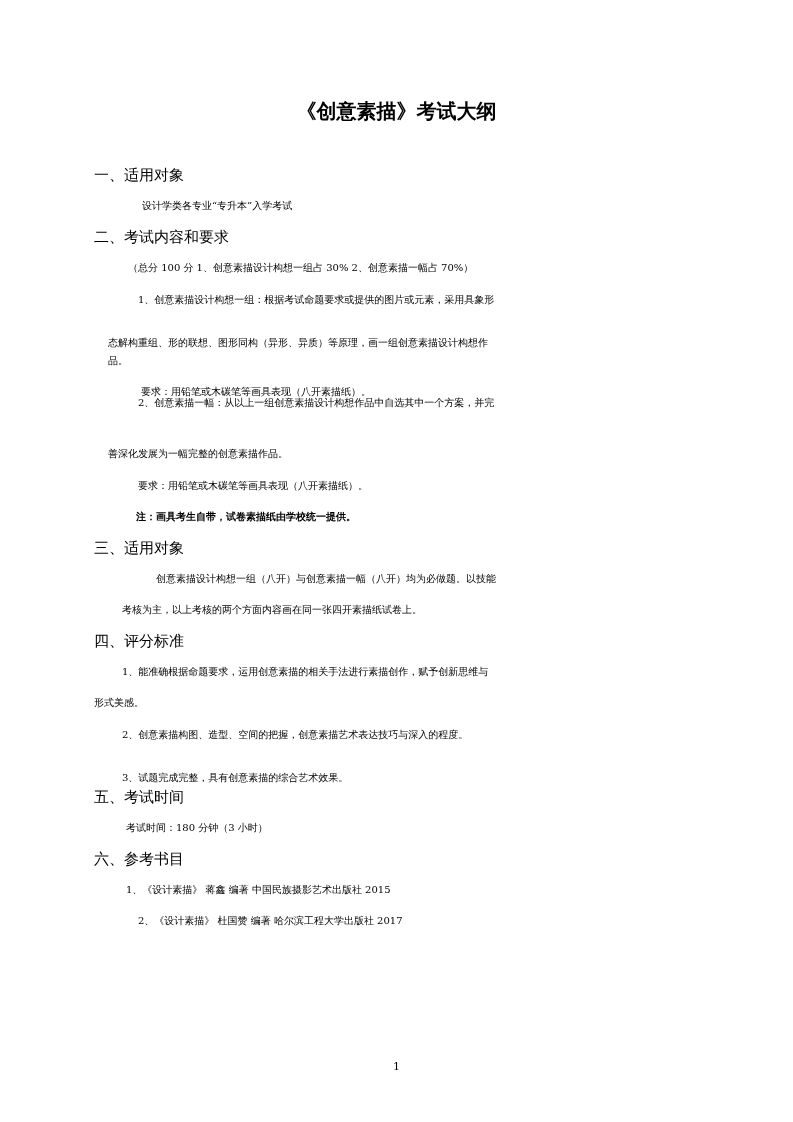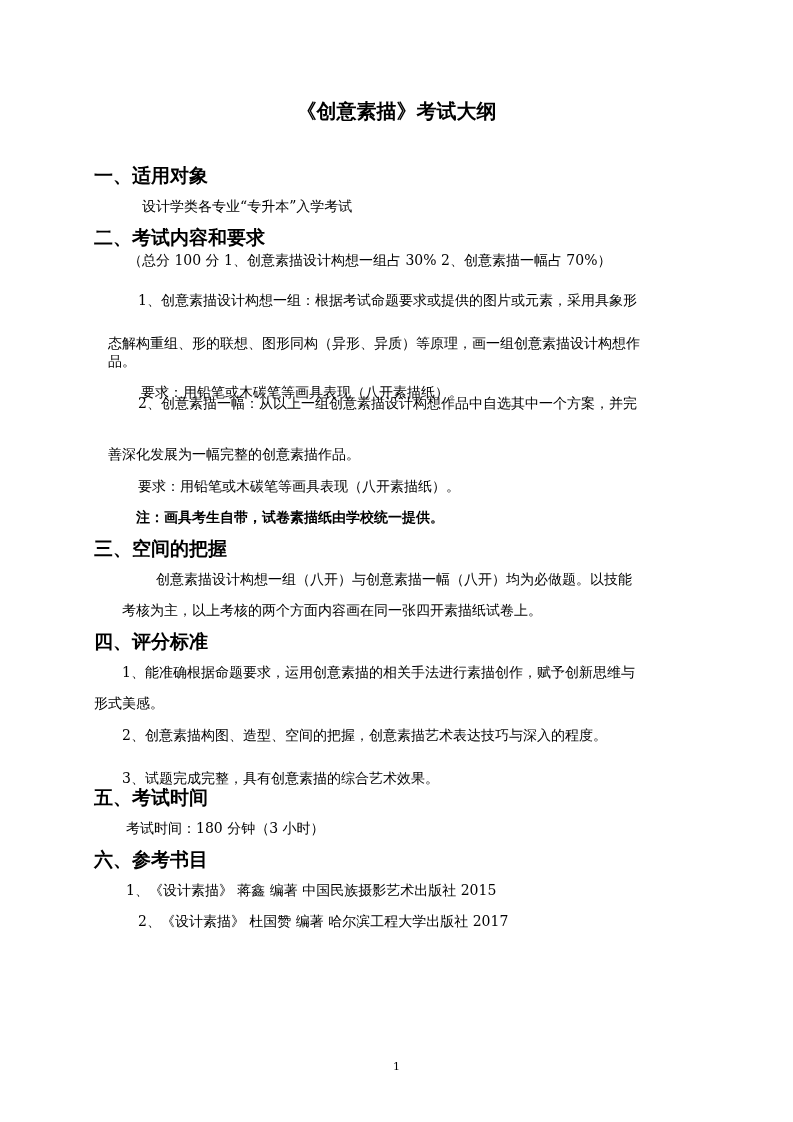--- a/index.html
+++ b/index.html
@@ -1,44 +1,44 @@
 <!DOCTYPE html>
 <html><head>
   <meta charset="utf-8">
   <style>
     html, body { margin: 0; padding: 0; background: #ffffff; }
     body { width: 793px; height: 1122px; position: relative; overflow: hidden;
       font-family: "DejaVu Serif", "Liberation Serif", serif; color: #000; }
-    .line { position: absolute; white-space: nowrap; font-size: 14px; line-height: 20px; }
+    .line { position: absolute; white-space: nowrap; font-size: 10px; line-height: 20px; }
     .title { position: absolute; left: 0; width: 793px; top: 98px; text-align: center;
       font-family: "DejaVu Sans", "Liberation Sans", sans-serif; font-weight: bold; font-size: 20px; line-height: 26px; }
-    .h { font-family: "DejaVu Sans", "Liberation Sans", sans-serif; font-weight: bold; font-size: 19px; }
+    .h { font-family: "DejaVu Sans", "Liberation Sans", sans-serif; font-weight: normal; font-size: 15px; }
     .b { font-family: "DejaVu Sans", "Liberation Sans", sans-serif; font-weight: bold; }
     .pageno { position: absolute; top: 1060px; left: 0; width: 793px; text-align: center; font-size: 11px; }
   </style>
 </head>
 <body>
 
 <div class="title">《创意素描》考试大纲</div>
 
 <div class="line h" style="left:94px; top:165px;">一、适用对象</div>
 <div class="line" style="left:142px; top:196px;">设计学类各专业“专升本”入学考试</div>
 
 <div class="line h" style="left:94px; top:227px;">二、考试内容和要求</div>
-<div class="line" style="left:128px; top:250px;">（总分 100 分   1、创意素描设计构想一组占 30%       2、创意素描一幅占 70%）</div>
+<div class="line" style="left:128px; top:258px;">（总分 100 分   1、创意素描设计构想一组占 30%       2、创意素描一幅占 70%）</div>
 <div class="line" style="left:138px; top:290px;">1、创意素描设计构想一组：根据考试命题要求或提供的图片或元素，采用具象形</div>
 <div class="line" style="left:108px; top:320px;margin-top:13px;">态解构重组、形的联想、图形同构（异形、异质）等原理，画一组创意素描设计构想作</div>
 <div class="line" style="left:108px; top:351px;">品。</div>
 <div class="line" style="left:141px; top:382px;">要求：用铅笔或木碳笔等画具表现（八开素描纸）。</div>
 <div class="line" style="left:138px; top:393px;">2、创意素描一幅：从以上一组创意素描设计构想作品中自选其中一个方案，并完</div>
 <div class="line" style="left:108px; top:444px;">善深化发展为一幅完整的创意素描作品。</div>
 <div class="line" style="left:138px; top:476px;">要求：用铅笔或木碳笔等画具表现（八开素描纸）。</div>
 <div class="line b" style="left:136px; top:507px;">注：画具考生自带，试卷素描纸由学校统一提供。</div>
 
-<div class="line h" style="left:94px; top:538px;">三、空间的把握</div>
+<div class="line h" style="left:94px; top:538px;">三、适用对象</div>
 <div class="line" style="left:156px; top:569px;">创意素描设计构想一组（八开）与创意素描一幅（八开）均为必做题。以技能</div>
 <div class="line" style="left:122px; top:600px;">考核为主，以上考核的两个方面内容画在同一张四开素描纸试卷上。</div>
 
 <div class="line h" style="left:94px; top:631px;">四、评分标准</div>
 <div class="line" style="left:122px; top:662px;">1、能准确根据命题要求，运用创意素描的相关手法进行素描创作，赋予创新思维与</div>
 <div class="line" style="left:94px; top:693px;">形式美感。</div>
 <div class="line" style="left:122px; top:725px;">2、创意素描构图、造型、空间的把握，创意素描艺术表达技巧与深入的程度。</div>
 <div class="line" style="left:122px; top:756px;margin-top:12px;">3、试题完成完整，具有创意素描的综合艺术效果。</div>
 
 <div class="line h" style="left:94px; top:787px;">五、考试时间</div>

